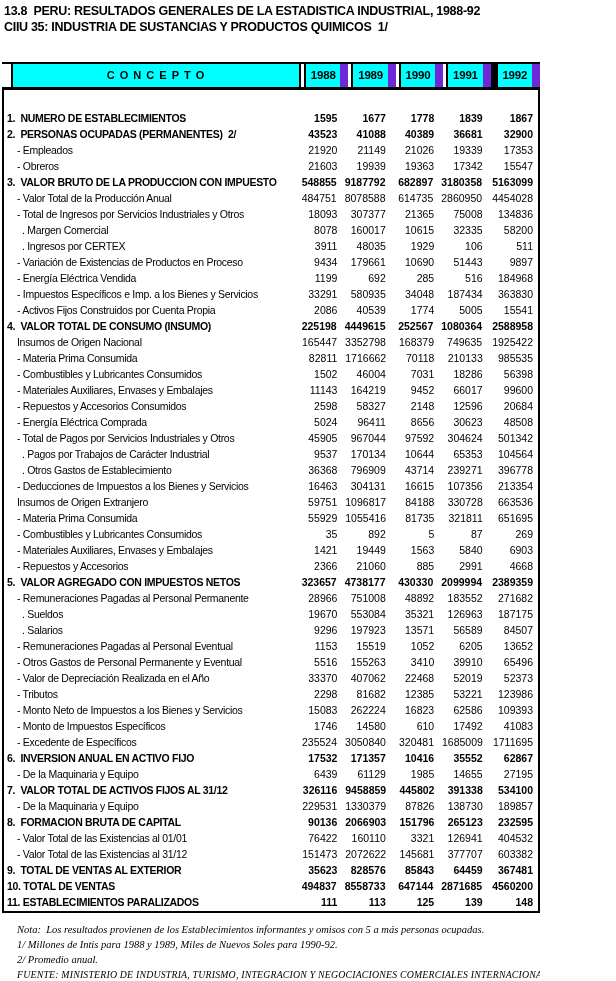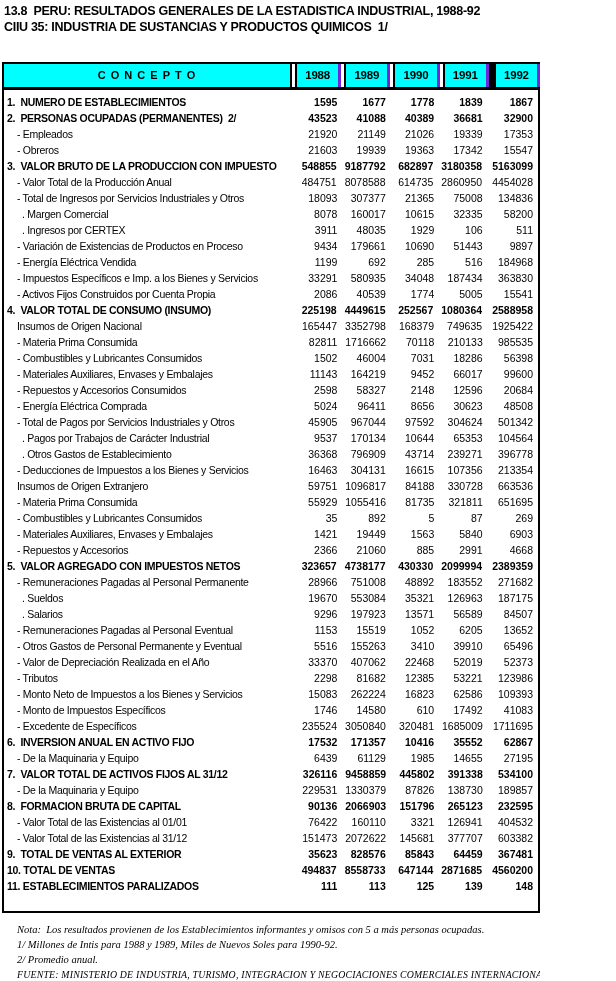--- a/index.html
+++ b/index.html
@@ -36,43 +36,44 @@
     flex: 0 0 290px;
     background: #00ffff;
     border-left: 2px solid #000;
     border-right: 2px solid #000;
     text-align: center;
     font-weight: bold;
     font-size: 11px;
     line-height: 23px;
     letter-spacing: 1px;
     white-space: pre;
+    margin-left: 9px;
   }
   .hcell {
     flex: 1 1 0;
     background: #00ffff;
     border-left: 2px solid #000;
-    border-right: 3px solid #6d28d9;
+    border-right: 8px solid #6d28d9;
     text-align: center;
     font-weight: bold;
     font-size: 11.5px;
     line-height: 23px;
     letter-spacing: -0.2px;
   }
   .hgap { flex: 0 0 3px; background: transparent; }
   .hgap.black { flex: 0 0 5px; background: #000; }
 
   
   .tbody {
     position: absolute;
     top: 87px; left: 2px; right: 2px; height: 826px;
     border: 2px solid #000;
     border-top: 3px solid #000;
     background: #fff;
-    padding-top: 4px;
+    padding-top: 20px;
     overflow: hidden;
   }
   .trow {
     display: flex;
     height: 16px;
     align-items: center;
   }
   .tlabel {
     flex: 0 0 290px;
     font-size: 10.5px;

